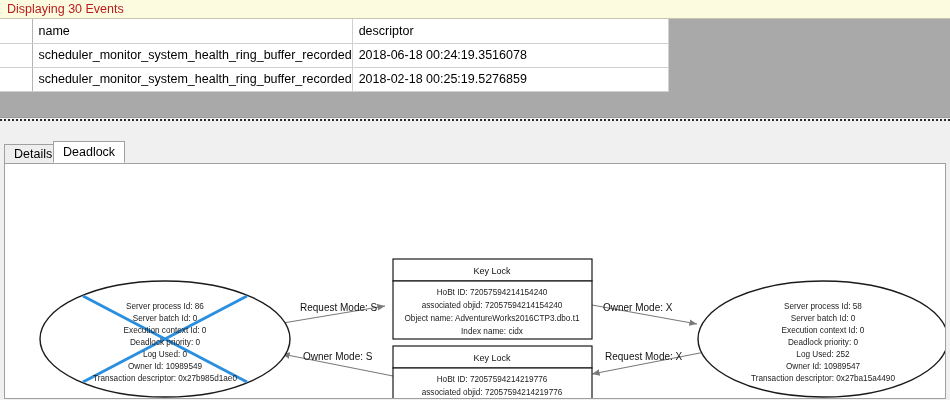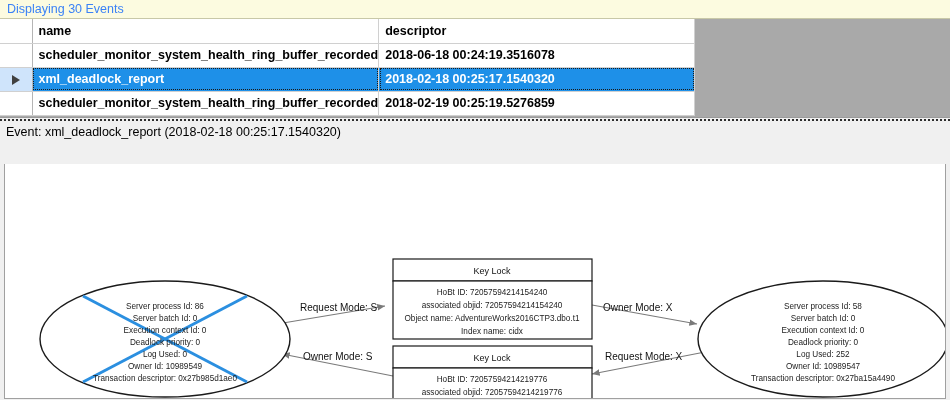--- a/index.html
+++ b/index.html
@@ -28,40 +28,40 @@
     border-bottom: 1px solid #9a9a9a;
   }
   #events-status-bar {
     height: 19px;
     background: #fcfbe0;
     border-bottom: 1px solid #c8c8a8;
     display: flex;
     align-items: center;
     padding-left: 7px;
     box-sizing: border-box;
-    color: #3b82f6;
+    color: #b91c1c;
     font-size: 12.5px;
   }
   table.grid {
     border-collapse: collapse;
     table-layout: fixed;
     background: #ffffff;
     font-size: 12.5px;
   }
   table.grid col.sel   { width: 32px; }
   table.grid col.name  { width: 276px; }
   table.grid col.ts    { width: 316px; }
 
   table.grid th, table.grid td {
     border-right: 1px solid #d0d0d0;
     border-bottom: 1px solid #d0d0d0;
     height: 24px;
     padding: 0 0 0 6px;
     text-align: left;
-    font-weight: bold;
+    font-weight: normal;
     white-space: nowrap;
     overflow: hidden;
     background: #ffffff;
     box-sizing: border-box;
   }
   table.grid th { color: #000; }
   table.grid td.selcell, table.grid th.selcell {
     padding: 0;
     text-align: center;
     background: #ffffff;
@@ -194,42 +194,38 @@
         <th>name</th>
         <th>descriptor</th>
       </tr>
     </thead>
     <tbody>
       <tr>
         <td class="selcell"></td>
         <td class="datacell">scheduler_monitor_system_health_ring_buffer_recorded</td>
         <td class="datacell">2018-06-18 00:24:19.3516078</td>
       </tr>
-      <tr class="selected">
-        <td class="selcell">
-          <span class="row-arrow"></span>
-        </td>
-        <td class="datacell">xml_deadlock_report</td>
-        <td class="datacell">2018-02-18 00:25:17.1540320</td>
-      </tr>
       <tr>
         <td class="selcell"></td>
         <td class="datacell">scheduler_monitor_system_health_ring_buffer_recorded</td>
-        <td class="datacell">2018-02-19 00:25:19.5276859</td>
+        <td class="datacell">2018-02-18 00:25:19.5276859</td>
       </tr>
     </tbody>
   </table>
 </div>
 
 <div id="splitter"></div>
 
 <div id="detail-pane">
 
-  <div id="event-caption">Event: xml_deadlock_report (2018-02-18 00:25:17.1540320)</div>
-
+
+  <div id="tabstrip">
+    <div class="tab" id="tab-details">Details</div>
+    <div class="tab active" id="tab-deadlock">Deadlock</div>
+  </div>
 
   <div id="graph-surface">
     <svg id="graph-svg" width="940" height="234" viewBox="0 0 940 234">
       <defs>
         <marker id="arrow" markerWidth="8" markerHeight="8" refX="7" refY="3" orient="auto" markerUnits="strokeWidth">
           <path d="M0,0 L7,3 L0,6 z" fill="#7a7a7a"></path>
         </marker>
       </defs>
 
       <g>

